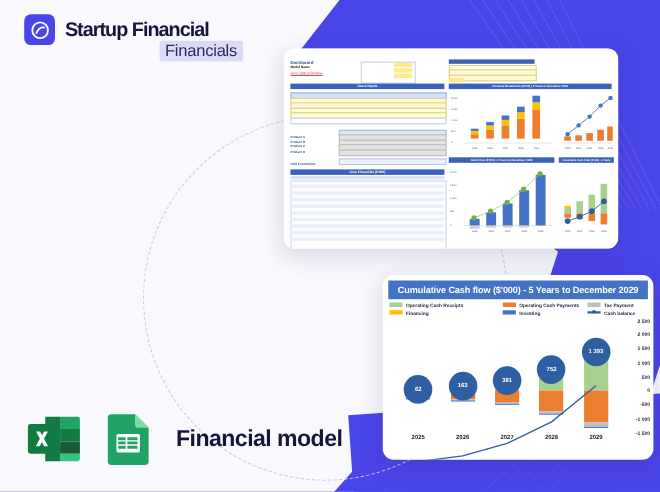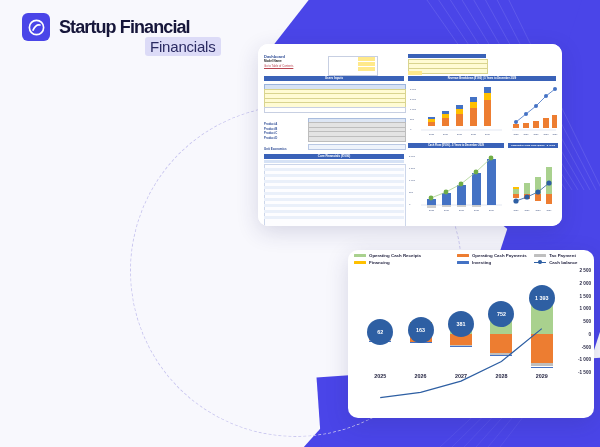--- a/index.html
+++ b/index.html
@@ -153,20 +153,42 @@
       <svg width="19" height="19" viewBox="0 0 24 24" fill="none">
         <circle cx="12" cy="12" r="9" stroke="#ffffff" stroke-width="2.1"></circle>
         <path d="M7.6 15.2c2.6-5.4 6.2-7 8.8-6.4" stroke="#ffffff" stroke-width="2.1" stroke-linecap="round"></path>
       </svg>
     </span>
     <span class="brand-name">Startup Financial</span>
   </div>
   <div class="brand-sub">Financials</div>
 
 
+  <div class="filetypes">
+    <span class="ft-icon">
+      <svg viewBox="0 0 48 48" width="54" height="54">
+        <path fill="#21a366" d="M29 6h14a2 2 0 0 1 2 2v8H29z"></path>
+        <path fill="#107c41" d="M29 16h16v10H29z"></path>
+        <path fill="#185c37" d="M29 26h16v10H29z"></path>
+        <path fill="#33c481" d="M29 36h16v4a2 2 0 0 1-2 2H29z"></path>
+        <path fill="#107c41" d="M17 6h12v36H17z"></path>
+        <rect x="3" y="12" width="22" height="24" rx="2.4" fill="#107c41"></rect>
+        <path fill="#fff" d="M9.6 18h3.2l1.6 3.1L16 18h3.1l-3.1 5.9 3.3 6.1h-3.2l-1.8-3.4-1.7 3.4H9.4l3.2-6.1z"></path>
+      </svg>
+    </span>
+    <span class="ft-icon">
+      <svg viewBox="0 0 48 48" width="54" height="54">
+        <path fill="#21a366" d="M11 4h19l11 11v27a3 3 0 0 1-3 3H11a3 3 0 0 1-3-3V7a3 3 0 0 1 3-3z"></path>
+        <path fill="#7ddba4" d="M30 4l11 11H32a2 2 0 0 1-2-2z"></path>
+        <rect x="15" y="20" width="19" height="15" rx="1.4" fill="#fff"></rect>
+        <path fill="#21a366" d="M16.4 22.6h6v2.4h-6zm7.4 0h8.2v2.4h-8.2zM16.4 26.2h6v2.2h-6zm7.4 0h8.2v2.2h-8.2zM16.4 29.6h6v2.3h-6zm7.4 0h8.2v2.3h-8.2z"></path>
+      </svg>
+    </span>
+    <span class="ft-caption">Financial model</span>
+  </div>
 
   <div class="card-dash">
     <div class="sheet">
 
       <div class="blk txt-b" style="left:6px;top:10px;font-size:4px;font-weight:700;">Dashboard</div>
       <div class="blk" style="left:6px;top:15px;font-size:3px;font-weight:700;color:#222;">Model Name</div>
       <div class="blk txt-r" style="left:6px;top:19.5px;font-size:2.8px;text-decoration:underline;">Go to Table of Contents</div>
 
       <div class="blk cell-w" style="left:70px;top:12px;width:48px;height:18px;"></div>
       <div class="blk bar-yellow" style="left:100px;top:13px;width:17px;height:4px;"></div>
@@ -340,20 +362,21 @@
           <text x="10" y="62">2026</text>
             <text x="21" y="62">2027</text>
           <text x="32" y="62">2028</text>
             <text x="43" y="62">2029</text>
         </g>
       </svg>
     </div>
   </div>
 
   <div class="card-cash">
+    <div class="cc-title">Cumulative Cash flow ($'000) - 5 Years to December 2029</div>
     <div class="cc-legend">
       <div class="cc-leg" style="width:44%;">
         <i class="sw" style="background:#a9d18e"></i>
         <span>Operating Cash Receipts</span>
       </div>
       <div class="cc-leg" style="width:33%;">
         <i class="sw" style="background:#ed7d31"></i>
         <span>Operating Cash Payments</span>
       </div>
       <div class="cc-leg" style="width:23%;">

